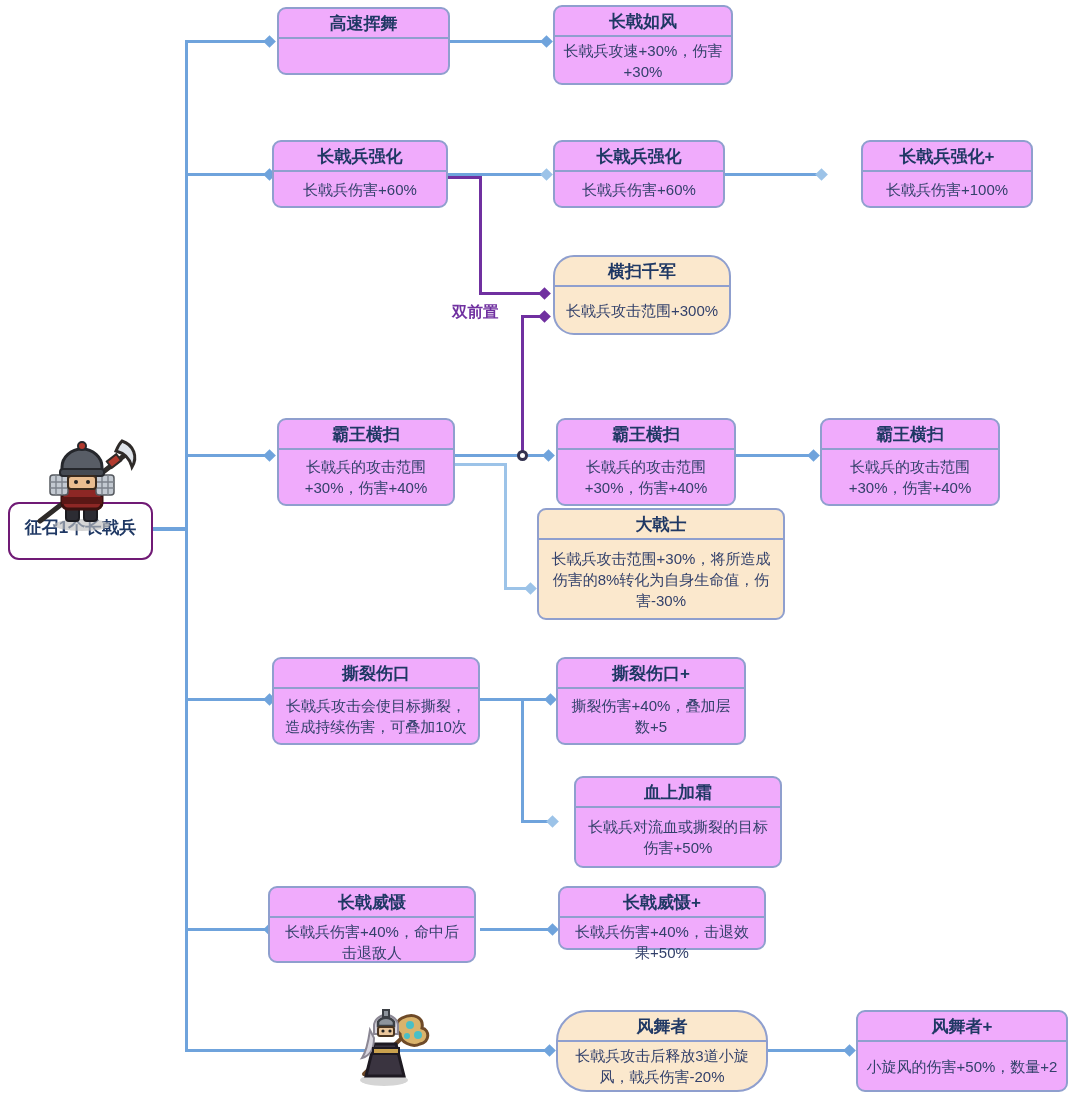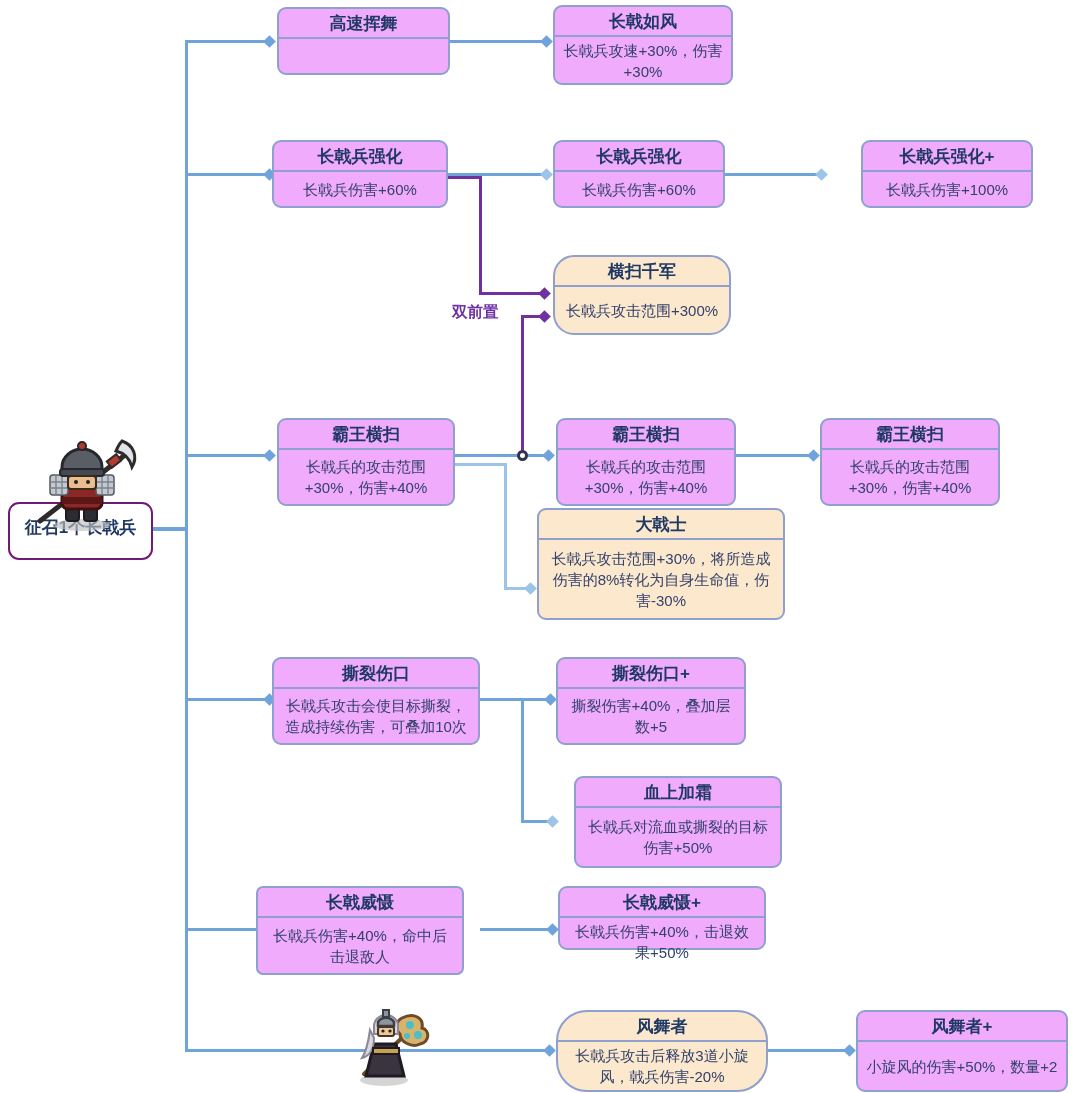--- a/index.html
+++ b/index.html
@@ -238,21 +238,21 @@
   <div class="node" style="left:556px;top:657px;width:190px;height:88px;">
     <div class="hd">撕裂伤口+</div>
     <div class="bd">撕裂伤害+40%，叠加层数+5</div>
   </div>
 
   <div class="node" style="left:558px;top:776px;width:208px;height:92px;margin-left:16px;">
     <div class="hd">血上加霜</div>
     <div class="bd">长戟兵对流血或撕裂的目标伤害+50%</div>
   </div>
 
-  <div class="node" style="left:256px;top:886px;width:208px;height:89px;border-radius:7px;">
+  <div class="node" style="left:268px;top:886px;width:208px;height:77px;">
     <div class="hd">长戟威慑</div>
     <div class="bd">长戟兵伤害+40%，命中后击退敌人</div>
   </div>
 
   <div class="node" style="left:558px;top:886px;width:208px;height:64px;">
     <div class="hd">长戟威慑+</div>
     <div class="bd">长戟兵伤害+40%，击退效果+50%</div>
   </div>
 
   <div class="node orange" style="left:556px;top:1010px;width:212px;height:82px;border-radius:31px;">

